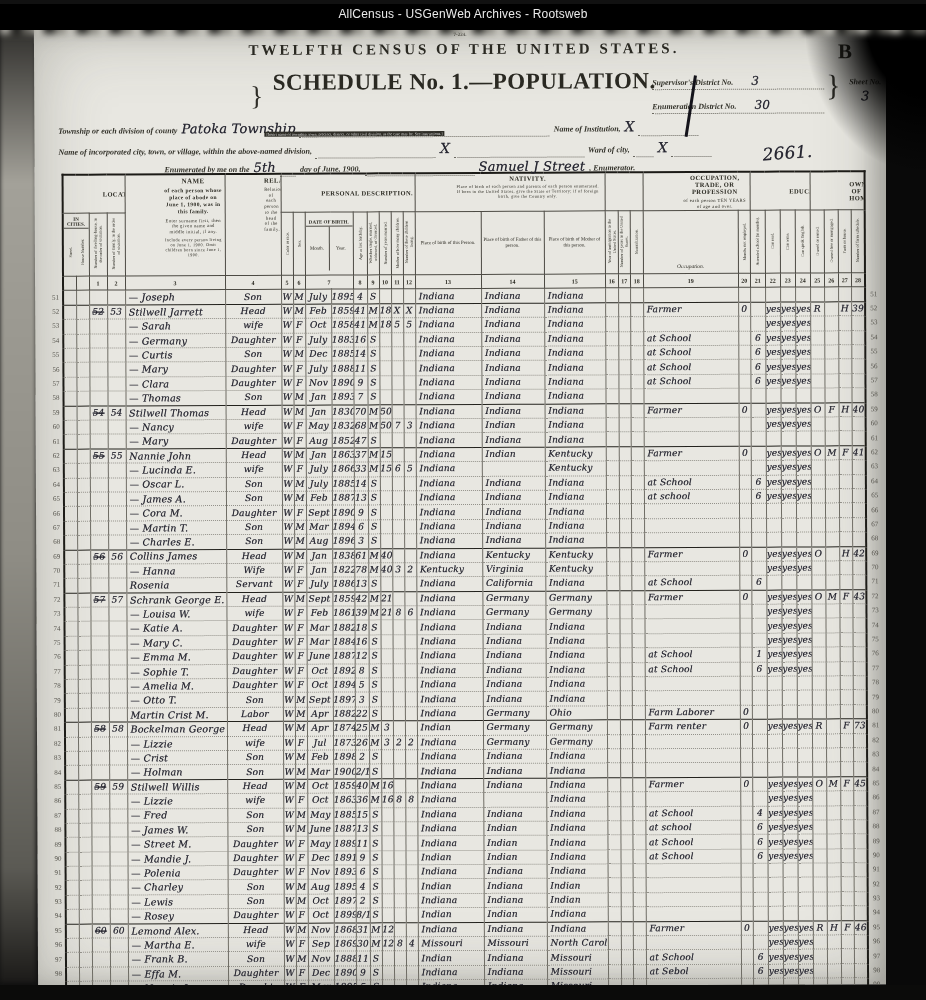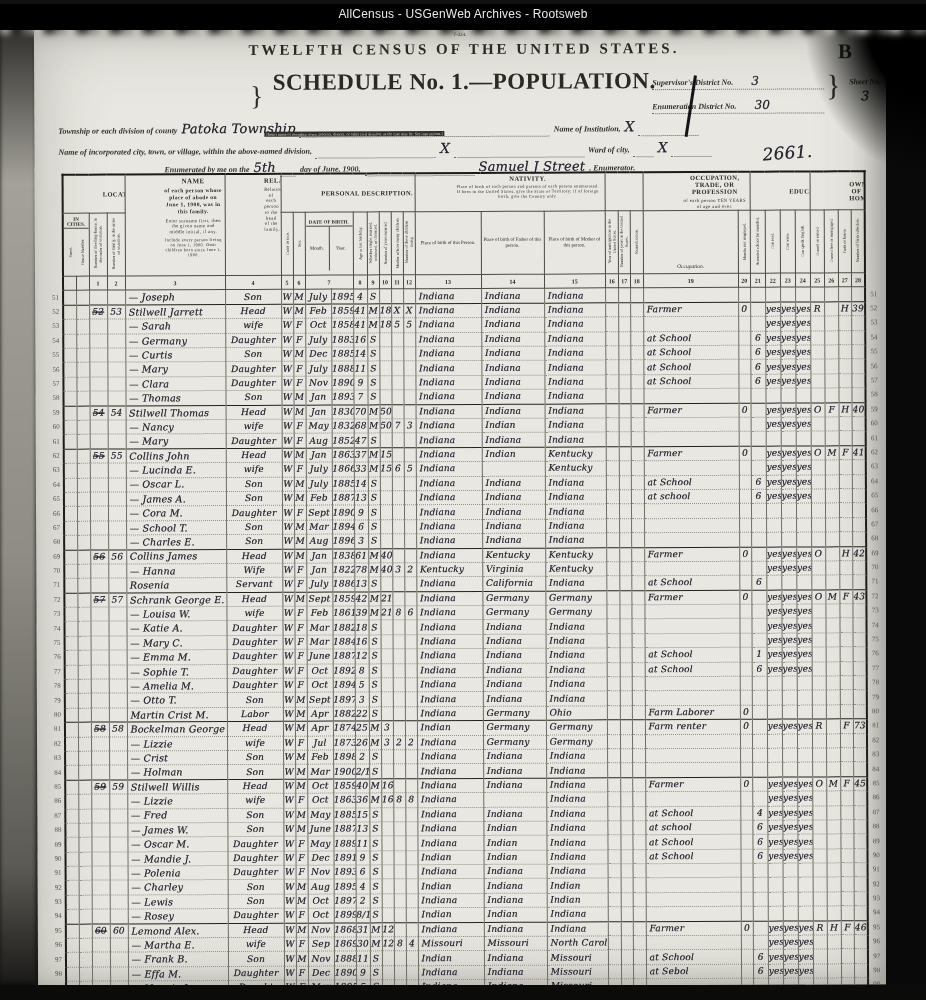--- a/index.html
+++ b/index.html
@@ -690,21 +690,21 @@
             <td class="c-fh hw"></td>
             <td class="c-sched hw"></td>
             <td class="c-lnr">61</td>
           </tr>
           <tr class="hh">
             <td class="c-lnl">62</td>
             <td class="c-street hw"></td>
             <td class="c-house hw"></td>
             <td class="c-dw hw scratch">55</td>
             <td class="c-fam hw">55</td>
-            <td class="c-name gb hw">Collins John</td>
+            <td class="c-name gb hw">Nannie John</td>
             <td class="c-rel gb hw">Head</td>
             <td class="c-color gb hw">W</td>
             <td class="c-sex hw">M</td>
             <td class="c-bm hw">Jan</td>
             <td class="c-by hw">1863</td>
             <td class="c-age hw">37</td>
             <td class="c-mar hw">M</td>
             <td class="c-ym hw">15</td>
             <td class="c-mo hw"></td>
             <td class="c-cl hw"></td>
@@ -865,21 +865,21 @@
             <td class="c-fh hw"></td>
             <td class="c-sched hw"></td>
             <td class="c-lnr">66</td>
           </tr>
           <tr>
             <td class="c-lnl">67</td>
             <td class="c-street hw"></td>
             <td class="c-house hw"></td>
             <td class="c-dw hw scratch"></td>
             <td class="c-fam hw"></td>
-            <td class="c-name gb hw">— School T.</td>
+            <td class="c-name gb hw">— Martin T.</td>
             <td class="c-rel gb hw">Son</td>
             <td class="c-color gb hw">W</td>
             <td class="c-sex hw">M</td>
             <td class="c-bm hw">Mar</td>
             <td class="c-by hw">1894</td>
             <td class="c-age hw">6</td>
             <td class="c-mar hw">S</td>
             <td class="c-ym hw"></td>
             <td class="c-mo hw"></td>
             <td class="c-cl hw"></td>
@@ -1635,21 +1635,21 @@
             <td class="c-fh hw"></td>
             <td class="c-sched hw"></td>
             <td class="c-lnr">88</td>
           </tr>
           <tr>
             <td class="c-lnl">89</td>
             <td class="c-street hw"></td>
             <td class="c-house hw"></td>
             <td class="c-dw hw scratch"></td>
             <td class="c-fam hw"></td>
-            <td class="c-name gb hw">— Oscar M.</td>
+            <td class="c-name gb hw">— Street M.</td>
             <td class="c-rel gb hw">Daughter</td>
             <td class="c-color gb hw">W</td>
             <td class="c-sex hw">F</td>
             <td class="c-bm hw">May</td>
             <td class="c-by hw">1889</td>
             <td class="c-age hw">11</td>
             <td class="c-mar hw">S</td>
             <td class="c-ym hw"></td>
             <td class="c-mo hw"></td>
             <td class="c-cl hw"></td>

